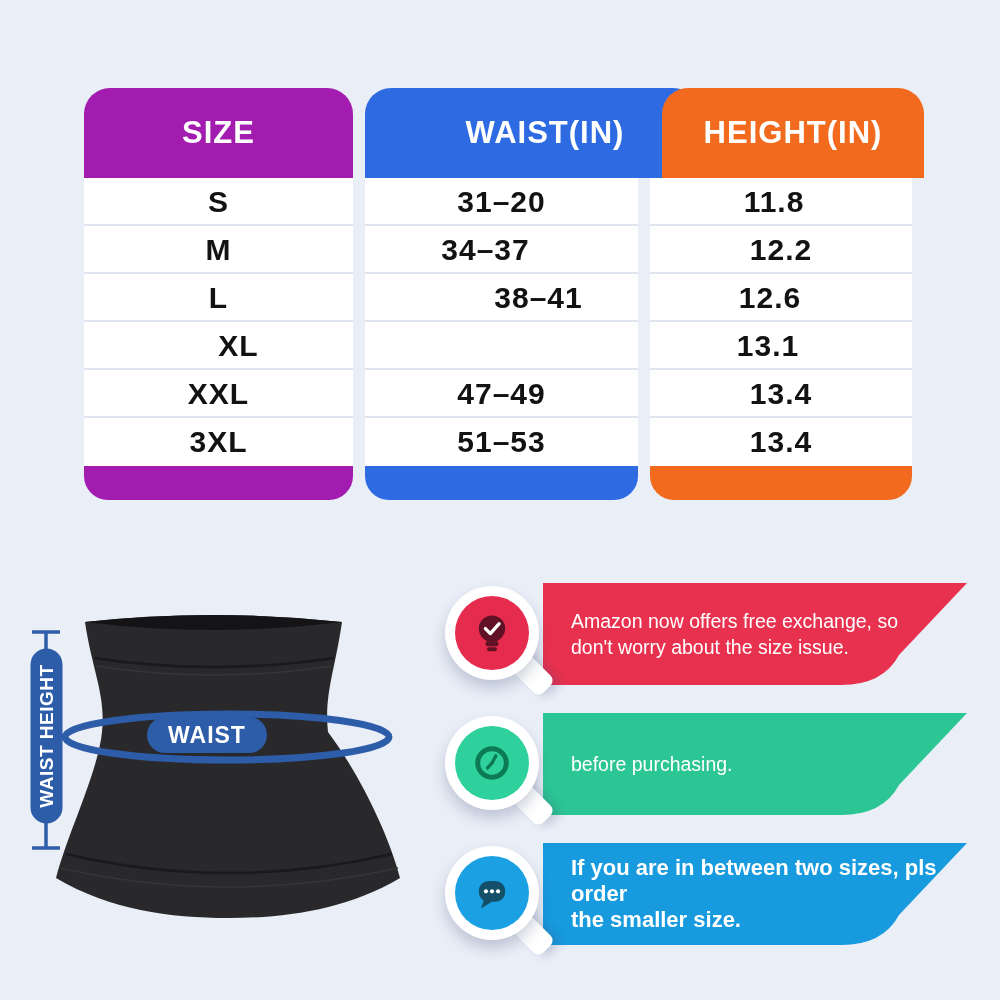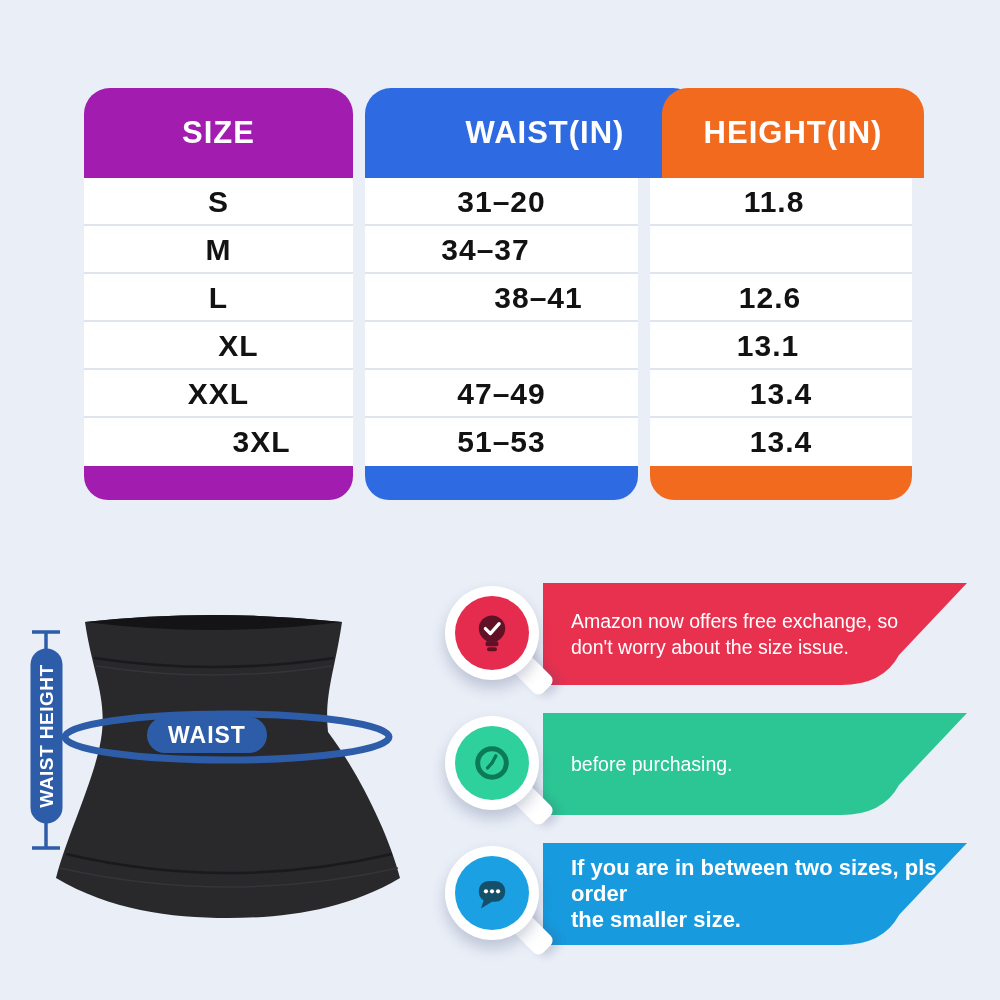--- a/index.html
+++ b/index.html
@@ -86,29 +86,30 @@
     <div class="row-sep" style="top:190px;"></div>
     <div class="row-sep" style="top:238px;"></div>
     <div class="col-gap" style="left:269px;"></div>
     <div class="col-gap" style="left:554px;"></div>
 
     <div class="cell" style="left:0;top:0;width:269px;">S</div>
     <div class="cell" style="left:0;top:48px;width:269px;">M</div>
     <div class="cell" style="left:0;top:96px;width:269px;">L</div>
     <div class="cell" style="left:0;top:144px;width:309px;border-radius:10px;">XL</div>
     <div class="cell" style="left:0;top:192px;width:269px;">XXL</div>
-    <div class="cell" style="left:0;top:240px;width:269px;padding-left:43px;">3XL</div>
+    <div class="cell" style="left:0;top:240px;width:269px;">3XL</div>
 
     <div class="cell" style="left:281px;top:0;width:273px;">31–20</div>
     <div class="cell" style="left:281px;top:48px;width:241px;">34–37</div>
     <div class="cell" style="left:281px;top:96px;width:273px;padding-left:37px;">38–41</div>
     <div class="cell" style="left:281px;top:192px;width:273px;">47–49</div>
     <div class="cell" style="left:281px;top:240px;width:273px;">51–53</div>
 
     <div class="cell" style="left:566px;top:0;width:208px;margin-left:20px;">11.8</div>
+    <div class="cell" style="left:566px;top:48px;width:262px;">12.2</div>
     <div class="cell" style="left:566px;top:96px;width:240px;">12.6</div>
     <div class="cell" style="left:566px;top:144px;width:236px;">13.1</div>
     <div class="cell" style="left:566px;top:192px;width:262px;">13.4</div>
     <div class="cell" style="left:566px;top:240px;width:262px;">13.4</div>
   </div>
 
   <div class="col-footer c-green" style="left:84px;width:269px;"></div>
   <div class="col-footer c-blue" style="left:365px;width:273px;"></div>
   <div class="col-footer c-orange" style="left:650px;width:262px;"></div>
 </div>

